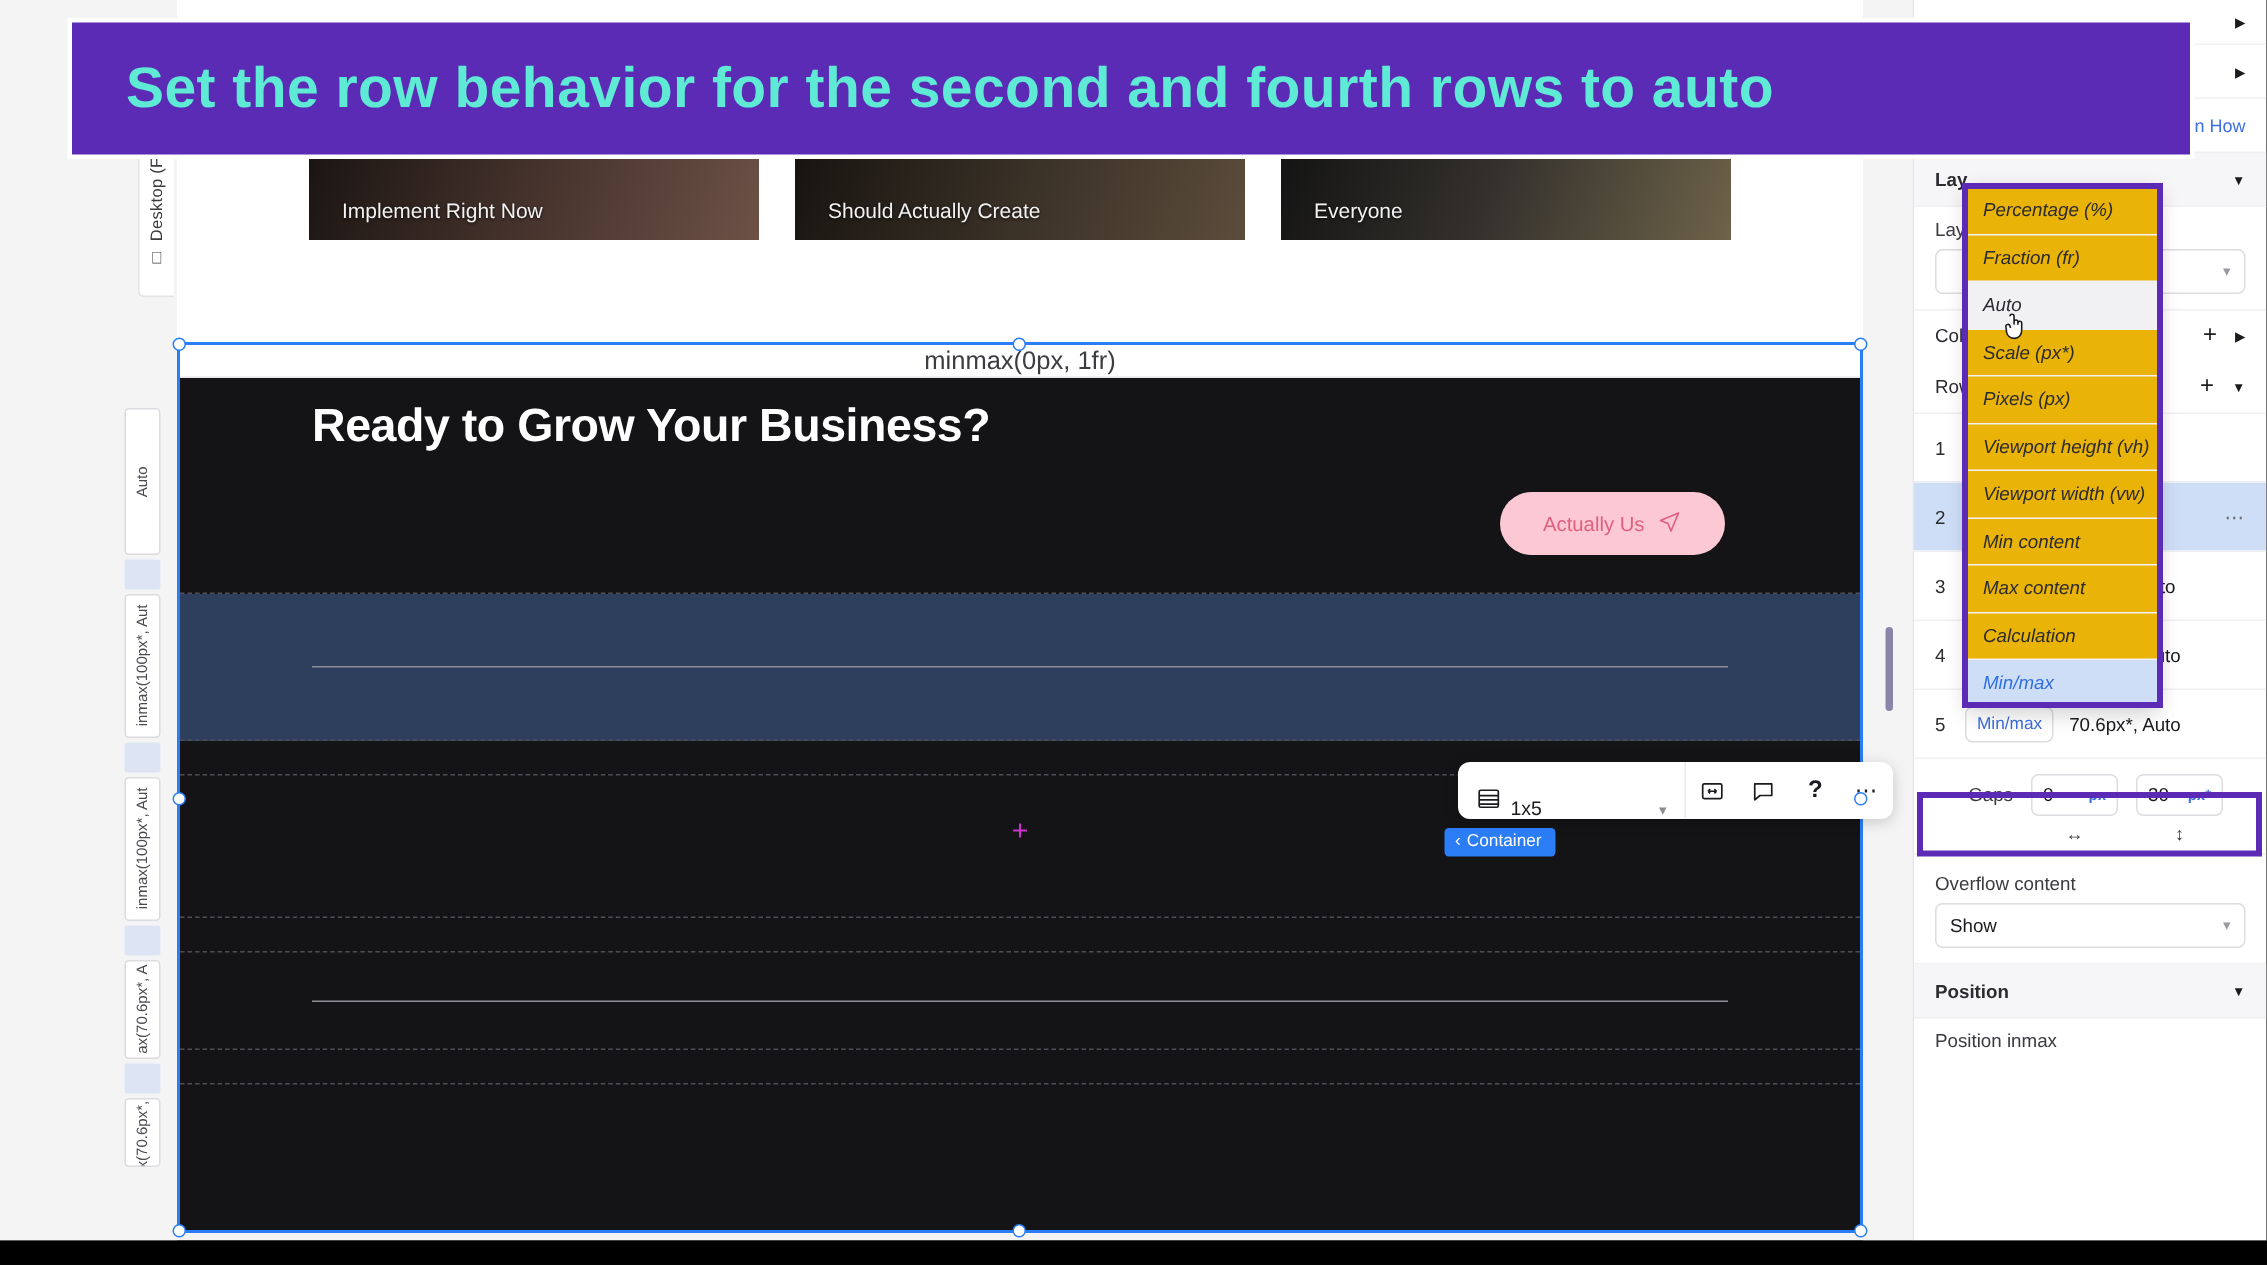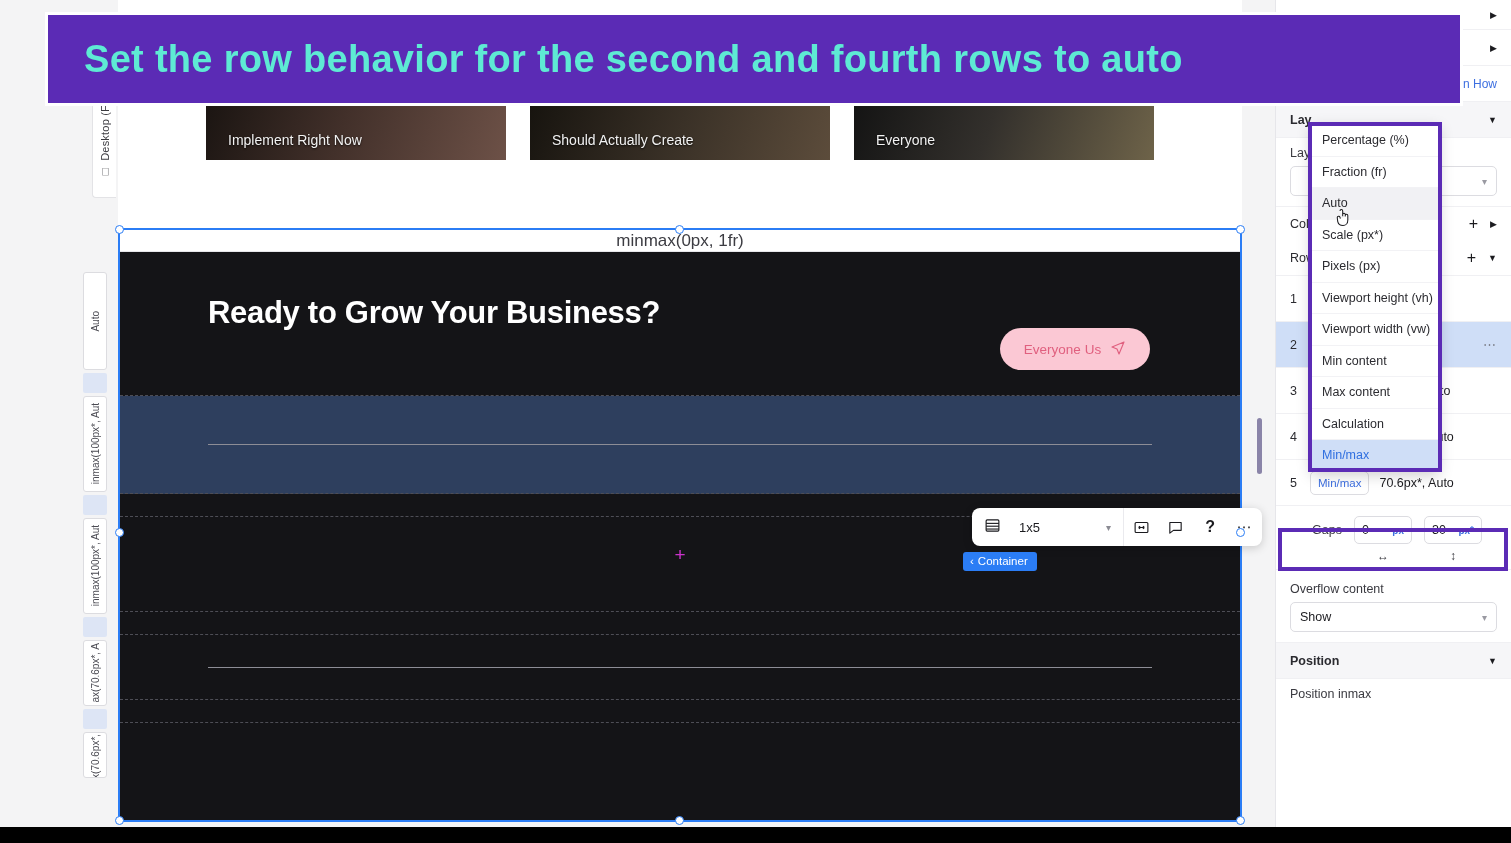--- a/index.html
+++ b/index.html
@@ -79,21 +79,21 @@
     background: #ffffff; border: 1.5px solid #2b7df5; z-index: 30;
   }
 
   
   .grid-rows { position: absolute; left: 0; top: 22px; right: 0; bottom: 0; }
   .grow { position: relative; width: 100%; }
   .grow.dash-top { border-top: 1px dashed #4e4e56; }
   .grow.dash-bot { border-bottom: 1px dashed #4e4e56; }
   .grow.sel { background: #2e3f5e; }
 
-  .hero { position: relative; height: 144px; padding: 43px 88px 0 88px; }
+  .hero { position: relative; height: 144px; padding: 14px 88px 0 88px; }
   .hero h1 {
     color: #ffffff; font-size: 31px; font-weight: 700; letter-spacing: -.3px;
   }
   .hero p {
     color: #d8d8dc; font-size: 14.5px; line-height: 1.75; margin-top: 12px;
     max-width: 470px;
   }
   .contact-btn {
     position: absolute; right: 90px; top: 76px;
     width: 150px; height: 42px; border-radius: 22px;
@@ -128,21 +128,21 @@
   }
 
   
   .float-bar {
     position: absolute; left: 972px; top: 508px; width: 290px; height: 38px;
     background: #ffffff; border-radius: 8px;
     box-shadow: 0 2px 10px rgba(0,0,0,.18);
     display: flex; align-items: center;
   }
   .fb-left {
-    display: flex; align-items: center; gap: 18px; padding: 0 12px;
+    display: flex; align-items: flex-end; gap: 6px; padding: 0 12px;
     width: 152px; height: 100%; border-right: 1px solid #eaeaee;
   }
   .fb-left .lbl { font-size: 13px; color: #1b1b1f; }
   .fb-left .chev { margin-left: auto; color: #8b8b93; font-size: 10px; }
   .fb-btn {
     flex: 1; height: 100%; display: flex; align-items: center; justify-content: center;
     color: #1b1b1f; cursor: pointer;
   }
   .container-chip {
     position: absolute; left: 963px; top: 552px;
@@ -208,23 +208,24 @@
     padding: 0 7px; background: #fff;
   }
   .gap-input .n { font-size: 12.5px; color: #1b1b1f; }
   .gap-input .u { font-size: 10px; color: #3d6fe0; font-weight: 700; }
   .gaps-icons { display: flex; gap: 12px; padding-left: 64px; margin-top: 5px; }
   .gaps-icons span { width: 58px; text-align: center; color: #3a3a40; font-size: 12px; }
 
   
   .dropdown {
     position: absolute; left: 1311px; top: 125px; width: 128px;
-    background: #ffffff;
+    background: #eab308;
     box-shadow: 0 3px 14px rgba(0,0,0,.2);
     z-index: 50;
+    font-style: italic;
   }
   .dd-item {
     height: 31.5px; display: flex; align-items: center; padding-left: 11px;
     font-size: 12.5px; color: #2b2b30; border-bottom: 1px solid #f2f2f5;
     cursor: pointer; position: relative;
   }
   .dd-item.hover { background: #f1f1f4; }
   .dd-item.selected { background: #cfdef7; color: #2f6fe0; }
   .cursor-hand {
     position: absolute; left: 1334px; top: 208px; z-index: 60;
@@ -305,21 +306,21 @@
   </div>
 
   <div class="frame">
     <div class="frame-label">minmax(0px, 1fr)</div>
 
     <div class="grid-rows">
 
       <div class="grow dash-bot hero">
         <h1>Ready to Grow Your Business?</h1>
         <div class="contact-btn">
-          <span>Everyone Us</span>
+          <span>Actually Us</span>
           <span>
             <svg width="16" height="16" viewBox="0 0 24 24" fill="none" stroke="#e0607f" stroke-width="1.7" stroke-linejoin="round">
               <path d="M21 3 3 10.5l7.5 3L13.5 21 21 3z"></path>
             </svg>
           </span>
         </div>
       </div>
 
       <div class="grow sel dash-bot" style="height:98px;">
         <div class="sep-line" style="top:48px;"></div>

